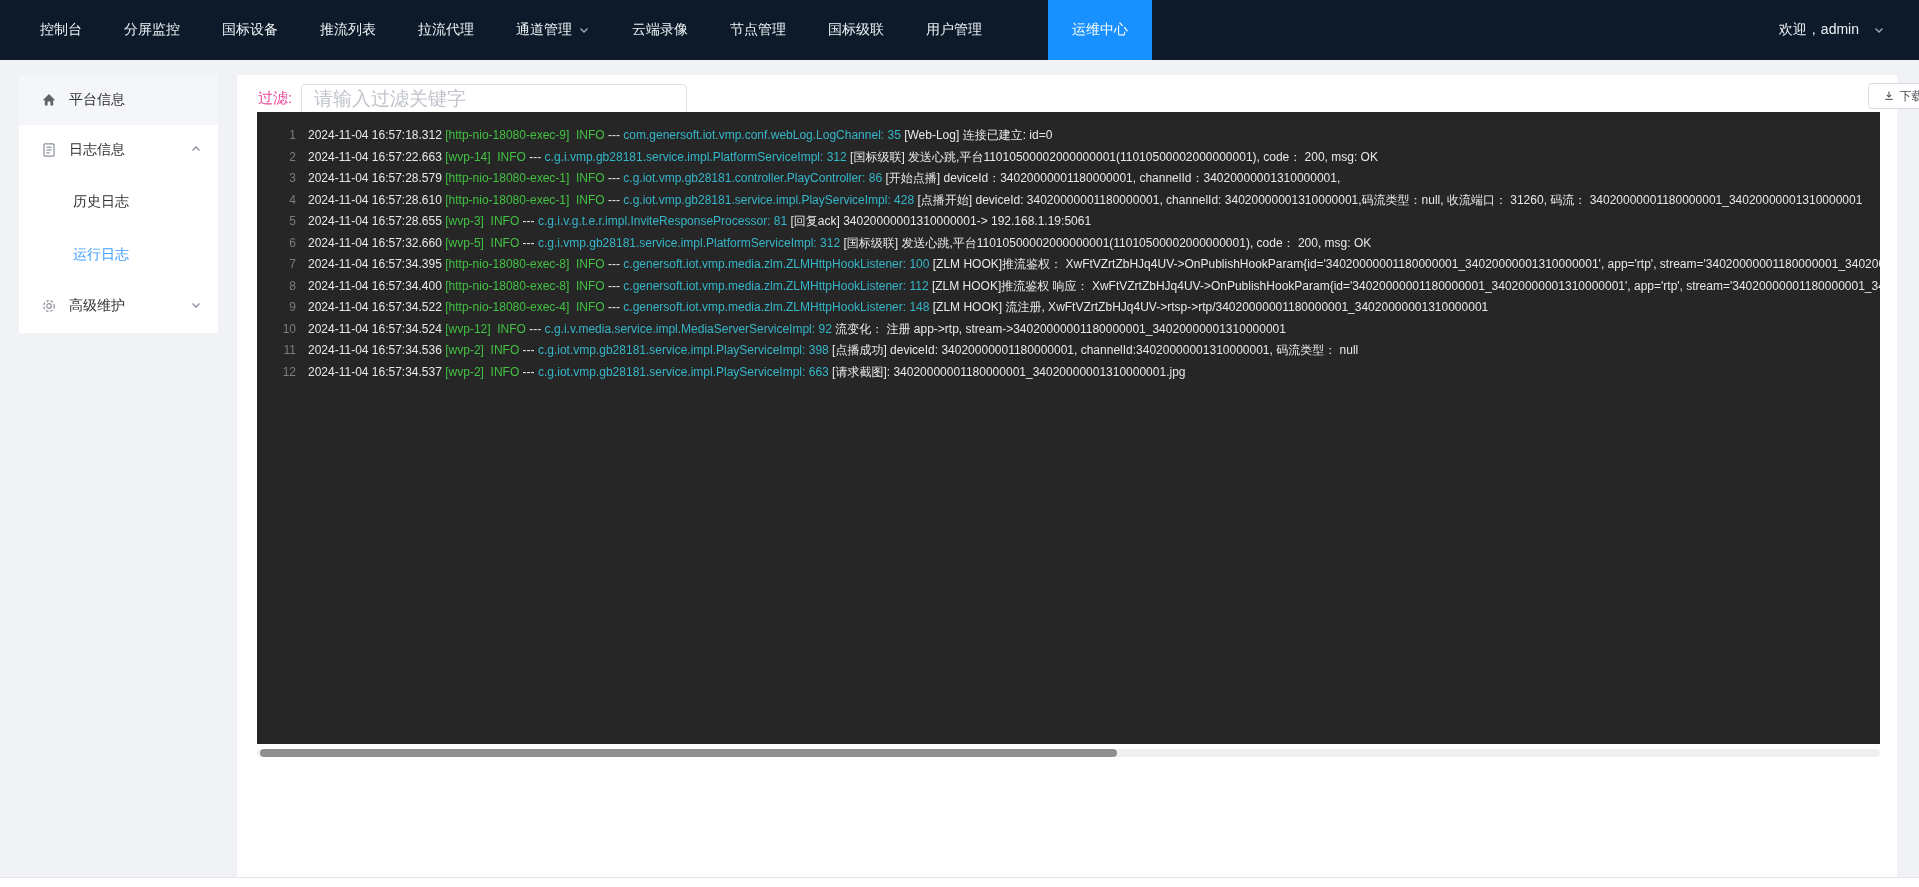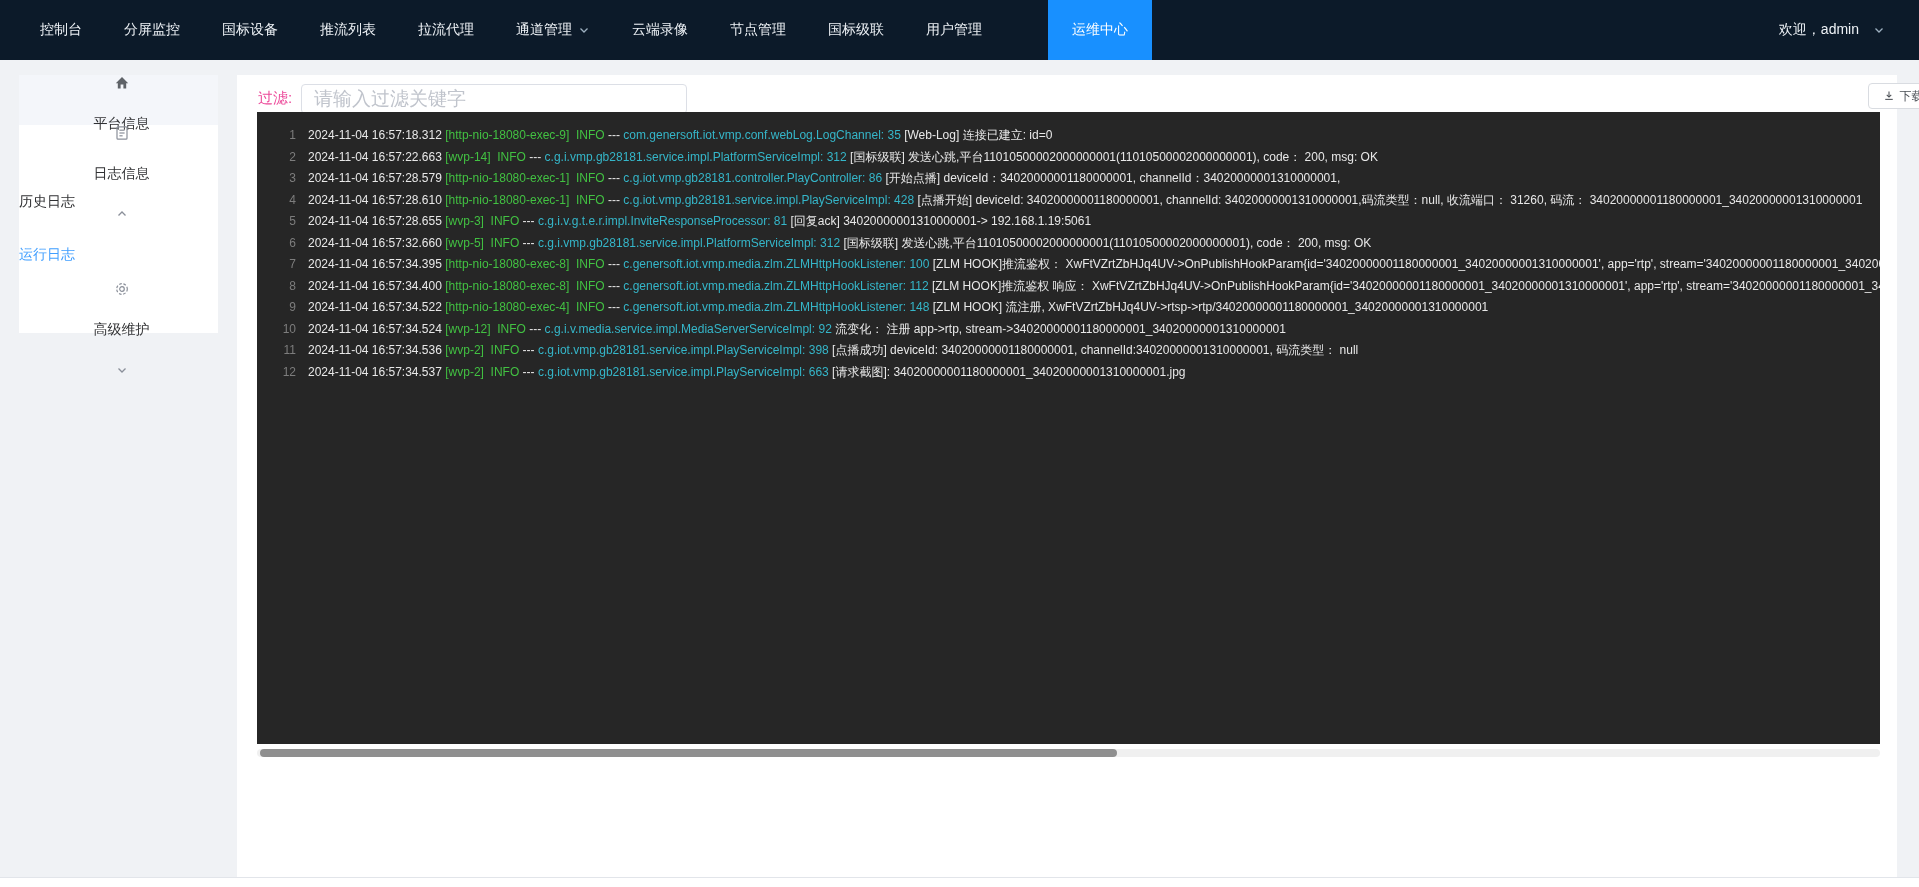--- a/index.html
+++ b/index.html
@@ -30,28 +30,28 @@
   .nav-right {
     position:absolute; right:34px; top:0; height:60px;
     display:flex; align-items:center; gap:14px; font-size:14px; color:#eef2f6; cursor:pointer;
   }
   
   .sidebar {
     position:absolute; left:19px; top:75px; width:199px; height:258px;
     background:#fff;
   }
   .side-item {
-    height:50px; display:flex; align-items:center; gap:24px;
-    padding:0 16px 0 22px; font-size:14px; color:#303133; cursor:pointer; position:relative;flex-direction:column;
+    height:50px; display:flex; align-items:center; gap:12px;
+    padding:0 16px 0 22px; font-size:14px; color:#303133; cursor:pointer; position:relative;
   }
   .side-item.hl { background:#f4f6fa; }
   .side-item .grow { flex:1; }
   .side-sub {
     height:53px; display:flex; align-items:center;
-    font-size:14px; color:#303133; cursor:pointer;
+    padding-left:54px; font-size:14px; color:#303133; cursor:pointer;
   }
   .side-sub.active { color: var(--sidebar-active, #409eff); }
   .icon16 { width:16px; height:16px; flex:0 0 16px; }
   
   .main-card {
     position:absolute; left:237px; top:75px; width:1660px; height:802px;
     background:#fff;
   }
   .filter-label {
     position:absolute; left:21px; top:14px; font-size:15px; color:#ec4899;

